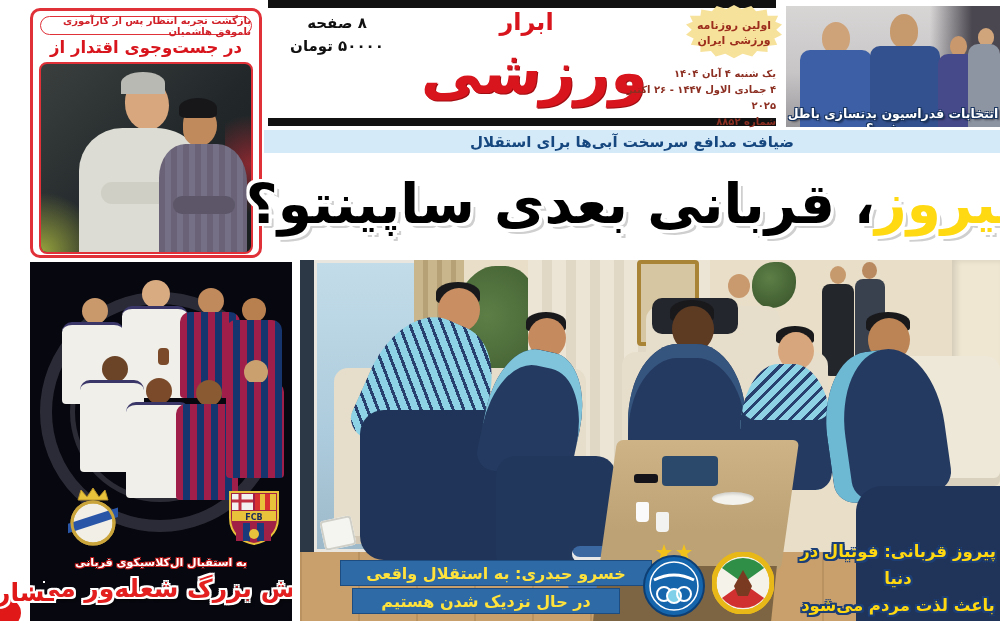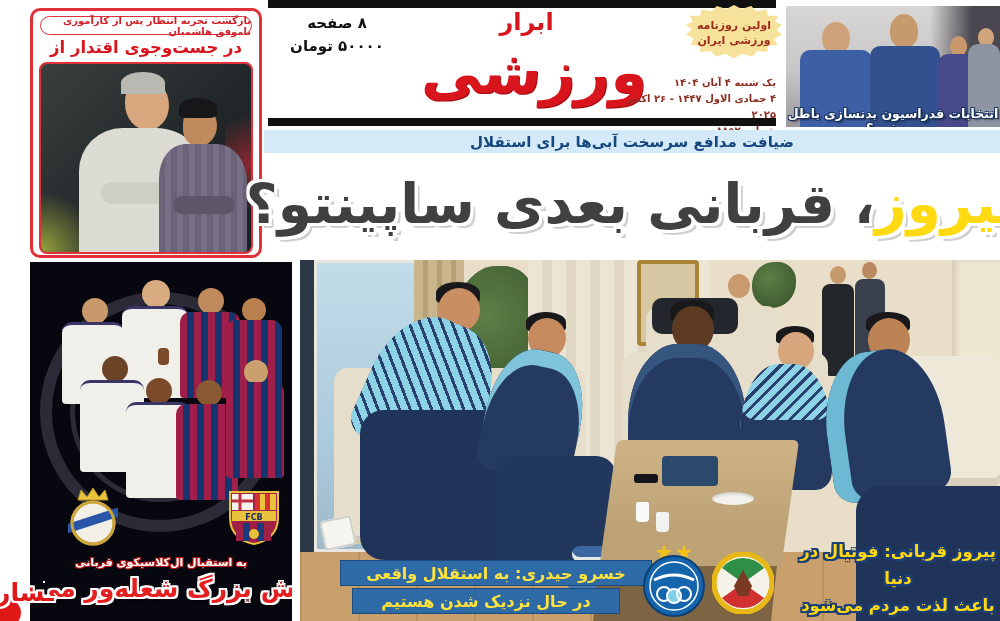--- a/index.html
+++ b/index.html
@@ -27,21 +27,21 @@
 
   .logo { position:absolute; left:418px; top:8px; width:235px; height:110px; direction:rtl; text-align:center; color:#d8151d; }
   .logo .small { display:block; font-size:24px; font-weight:900; letter-spacing:2px; margin-right:18px; }
   .logo .big { display:block; font-size:60px; font-weight:900; line-height:72px; transform:skewX(-5deg); text-shadow:1px 1px 0 #a00d12; }
 
   .badge { position:absolute; left:686px; top:5px; width:96px; height:56px; background:#f7e29b;
     clip-path:polygon(50% 0%,58% 7%,68% 2%,73% 11%,84% 8%,85% 19%,96% 19%,93% 30%,100% 35%,94% 44%,100% 53%,92% 60%,95% 71%,85% 73%,85% 84%,74% 82%,69% 92%,59% 87%,50% 95%,41% 87%,31% 92%,26% 82%,15% 84%,15% 73%,5% 71%,8% 60%,0% 53%,6% 44%,0% 35%,7% 30%,4% 19%,15% 19%,16% 8%,27% 11%,32% 2%,42% 7%);
     display:flex; flex-direction:column; align-items:center; justify-content:center; direction:rtl; }
   .badge div { font-size:11px; font-weight:800; color:#9c2d1d; line-height:15px; }
 
-  .dates { position:absolute; right:224px; top:66px; width:170px; direction:rtl; text-align:left; color:#8c2f22; font-size:10px; font-weight:700; line-height:16px;margin-top:9px; }
+  .dates { position:absolute; right:224px; top:66px; width:170px; direction:rtl; text-align:left; color:#8c2f22; font-size:10px; font-weight:700; line-height:16px; }
   .dates div { text-align:right; }
 
   
   .photo-bb { position:absolute; left:786px; top:6px; width:214px; height:121px; overflow:hidden; background:linear-gradient(180deg,#d8d6d5 0%,#c7c5c6 55%,#9a979b 100%); }
   .photo-bb .dark-bg { position:absolute; right:0; top:0; width:70px; height:100%; background:linear-gradient(90deg,rgba(60,58,66,0) 0%,#4a4750 60%); }
   .man { position:absolute; }
   .man .mhead { position:absolute; border-radius:50% 50% 45% 45%; }
   .man .mbody { position:absolute; border-radius:10px 10px 0 0; }
   .bb-kicker { position:absolute; left:0; top:86px; width:100%; text-align:center; direction:rtl; font-size:10px; font-weight:800; color:#e53022; text-shadow:1px 1px 0 #fff,-1px -1px 0 #fff,1px -1px 0 #fff,-1px 1px 0 #fff; }
   .bb-head { position:absolute; left:0; top:100px; width:100%; text-align:center; direction:rtl; font-size:12.5px; font-weight:800; color:#fff; text-shadow:1px 1px 0 #17335e,-1px -1px 0 #17335e,1px -1px 0 #17335e,-1px 1px 0 #17335e,2px 2px 2px rgba(0,0,0,.5); }
@@ -51,21 +51,21 @@
   .coach-kicker { position:absolute; left:7px; top:5px; width:212px; height:19px; border:1.5px solid #e03038; border-radius:10px; display:flex; align-items:center; justify-content:center; direction:rtl; font-size:10px; font-weight:800; color:#d02028; }
   .coach-head { position:absolute; left:4px; top:27px; width:218px; text-align:center; direction:rtl; font-size:16.5px; font-weight:900; color:#d8151d; }
   .coach-photo { position:absolute; left:6px; top:51px; width:214px; height:192px; border:2px solid #e03038; border-radius:8px; overflow:hidden; background:linear-gradient(135deg,#3a3f3e 0%,#22282a 55%,#191e1f 100%); }
   .coach-photo .grass { position:absolute; left:0; bottom:0; width:60px; height:60px; background:radial-gradient(circle at 0 100%,#97a33c 0%,rgba(120,130,50,0) 70%); }
   .coach-photo .redblur { position:absolute; right:0; top:40px; width:26px; height:120px; background:radial-gradient(circle at 100% 50%,#8a2830 0%,rgba(120,40,40,0) 75%); }
 
   
   .blue-band { position:absolute; left:264px; top:130px; width:736px; height:23px; background:#d5eaf9; display:flex; align-items:center; justify-content:center; direction:rtl; font-size:15px; font-weight:800; color:#16477f; }
   .lead-headline { position:absolute; left:264px; top:152px; width:736px; height:104px; display:flex; align-items:center; justify-content:center; direction:rtl; white-space:nowrap; font-weight:900; font-size:55px; }
   .lead-headline .y { color:#ffd912; text-shadow:-3px -3px 0 #fff,3px -3px 0 #fff,-3px 3px 0 #fff,3px 3px 0 #fff,0 -3px 0 #fff,0 3px 0 #fff,-3px 0 0 #fff,3px 0 0 #fff,5px 5px 0 #cfcfcf; }
-  .lead-headline .p { color:#404040; text-shadow:-3px -3px 0 #fff,3px -3px 0 #fff,-3px 3px 0 #fff,3px 3px 0 #fff,0 -3px 0 #fff,0 3px 0 #fff,-3px 0 0 #fff,3px 0 0 #fff,5px 5px 0 #cfcfcf; }
+  .lead-headline .p { color:#000000; text-shadow:-3px -3px 0 #fff,3px -3px 0 #fff,-3px 3px 0 #fff,3px 3px 0 #fff,0 -3px 0 #fff,0 3px 0 #fff,-3px 0 0 #fff,3px 0 0 #fff,5px 5px 0 #cfcfcf; }
 
   
   .poster { position:absolute; left:30px; top:262px; width:262px; height:359px; background:#07070f; overflow:hidden;
     background-image:
       radial-gradient(1px 1px at 20px 40px,#fff 50%,transparent 51%),
       radial-gradient(1.5px 1.5px at 60px 120px,#fff 50%,transparent 51%),
       radial-gradient(1px 1px at 30px 230px,#ddd 50%,transparent 51%),
       radial-gradient(1.5px 1.5px at 14px 320px,#fff 50%,transparent 51%),
       radial-gradient(1px 1px at 120px 20px,#eee 50%,transparent 51%),
       radial-gradient(1px 1px at 240px 90px,#fff 50%,transparent 51%),

